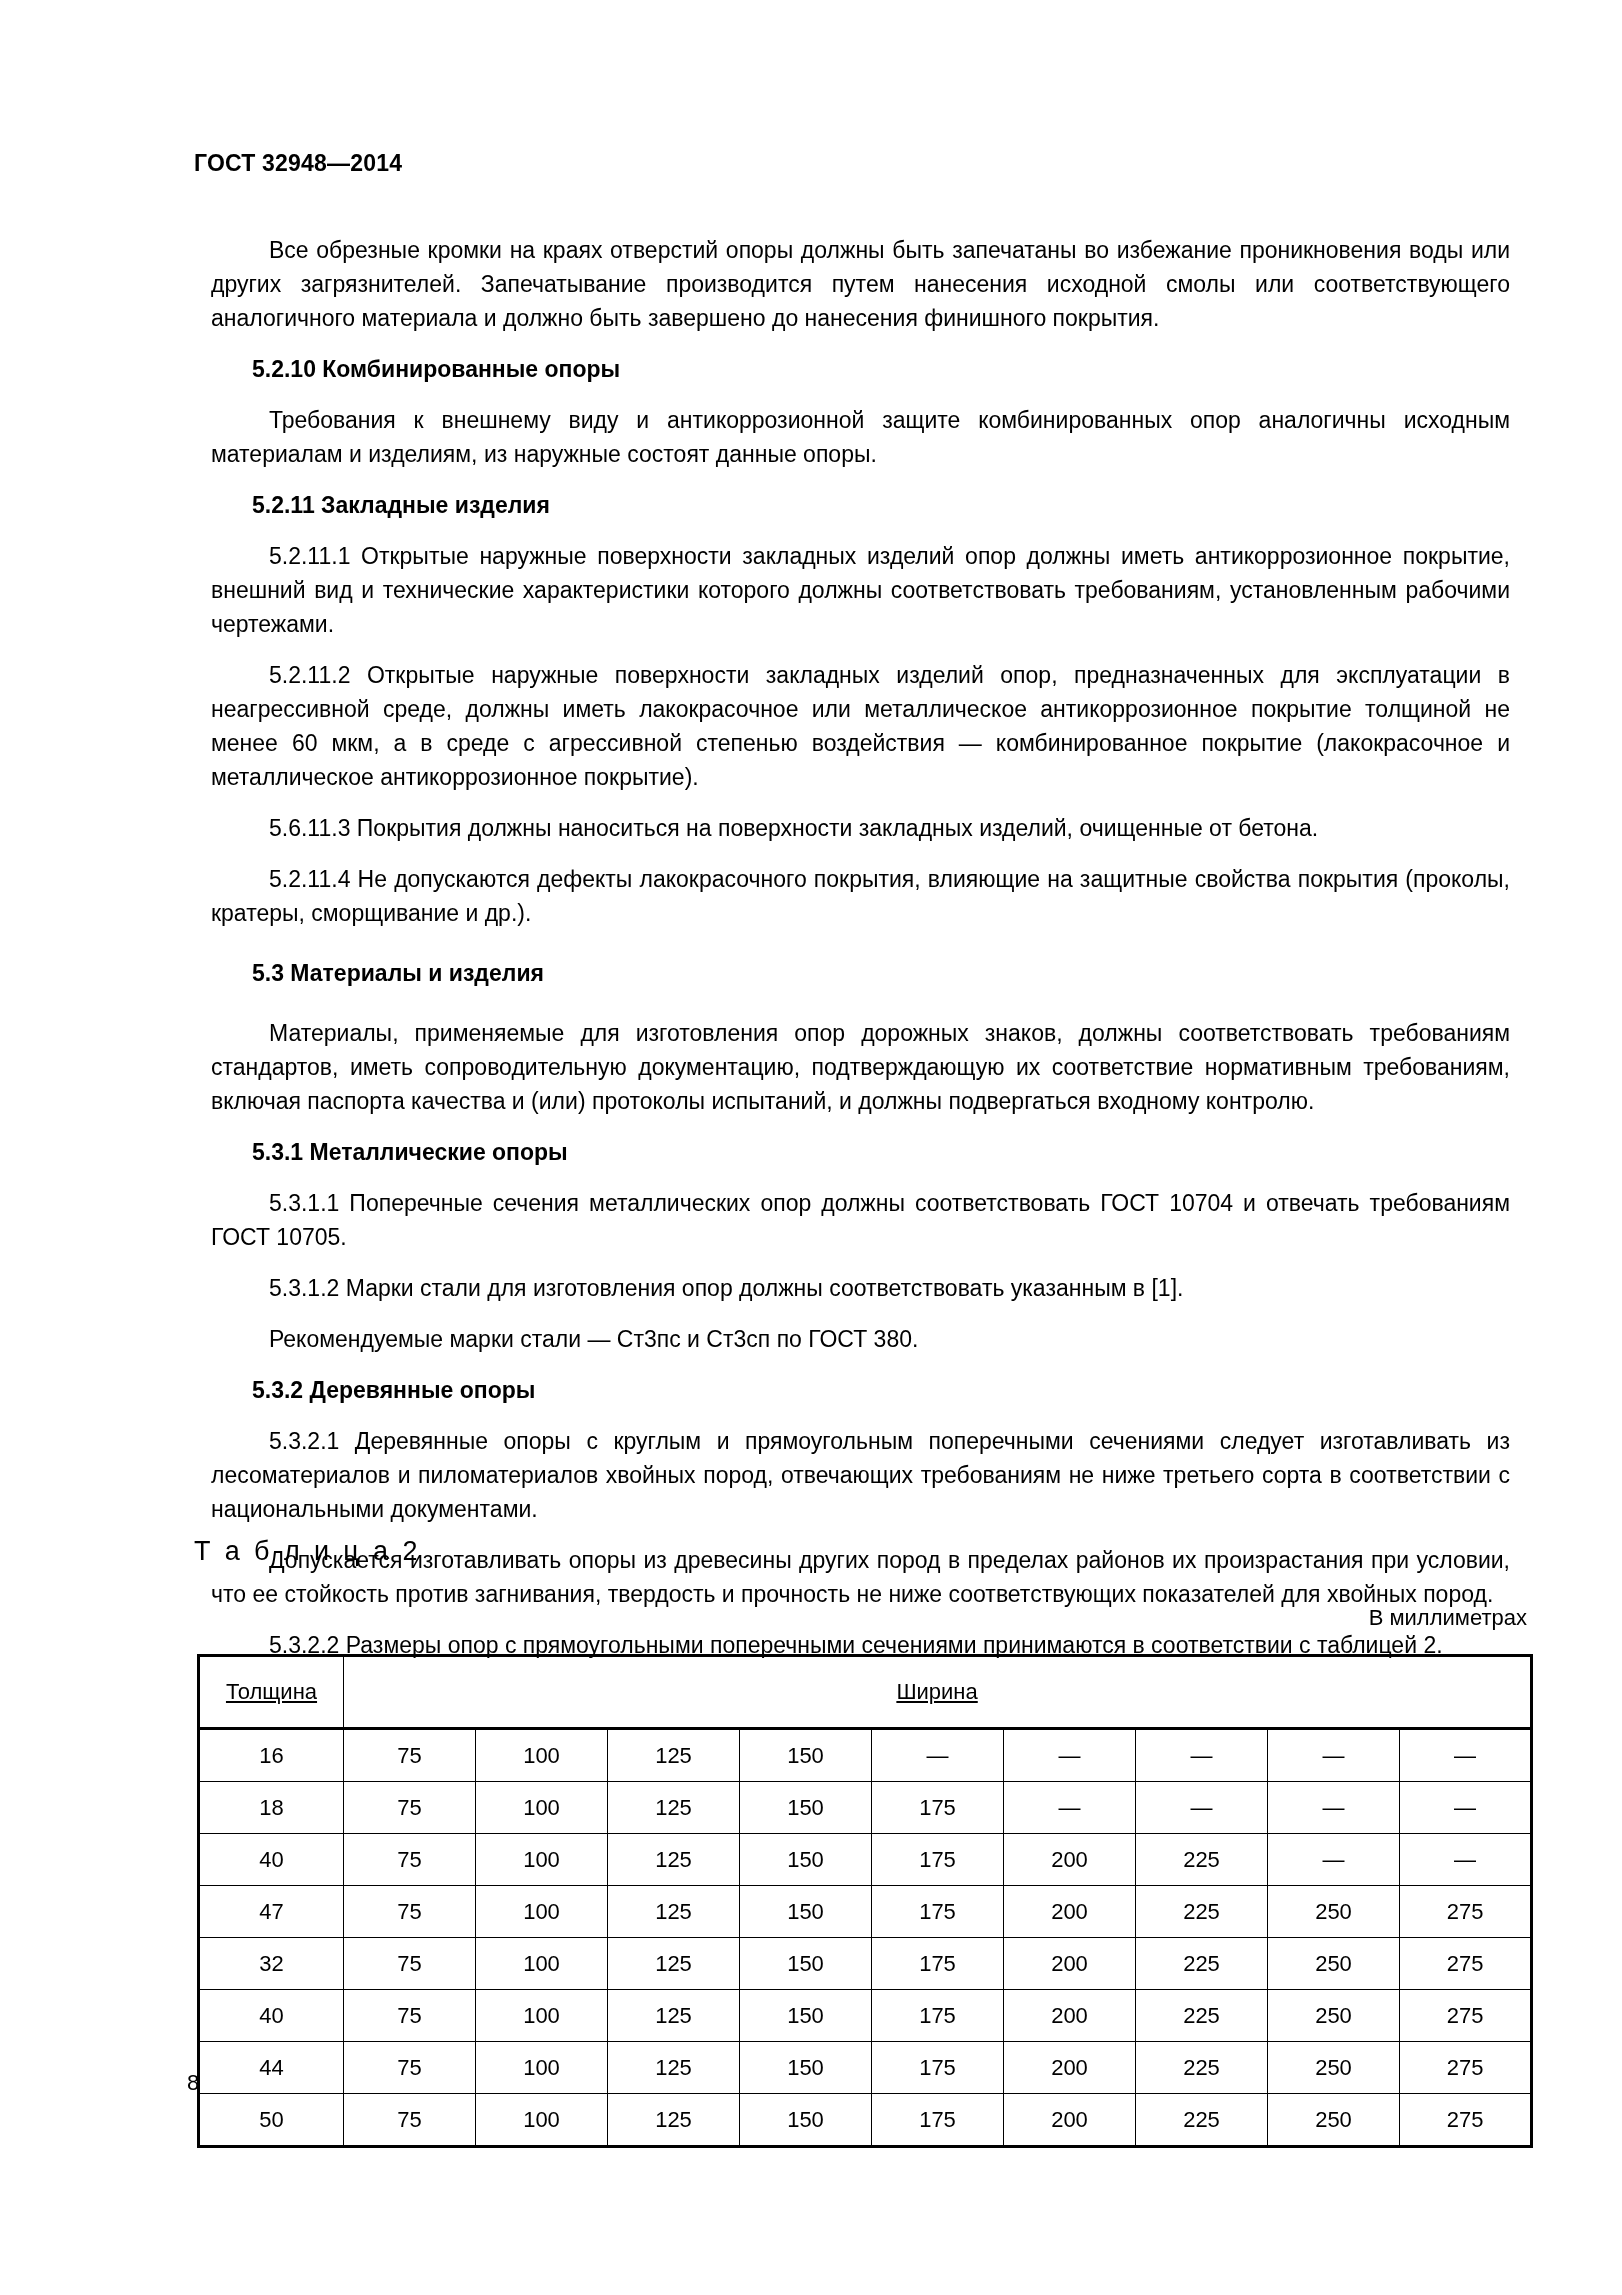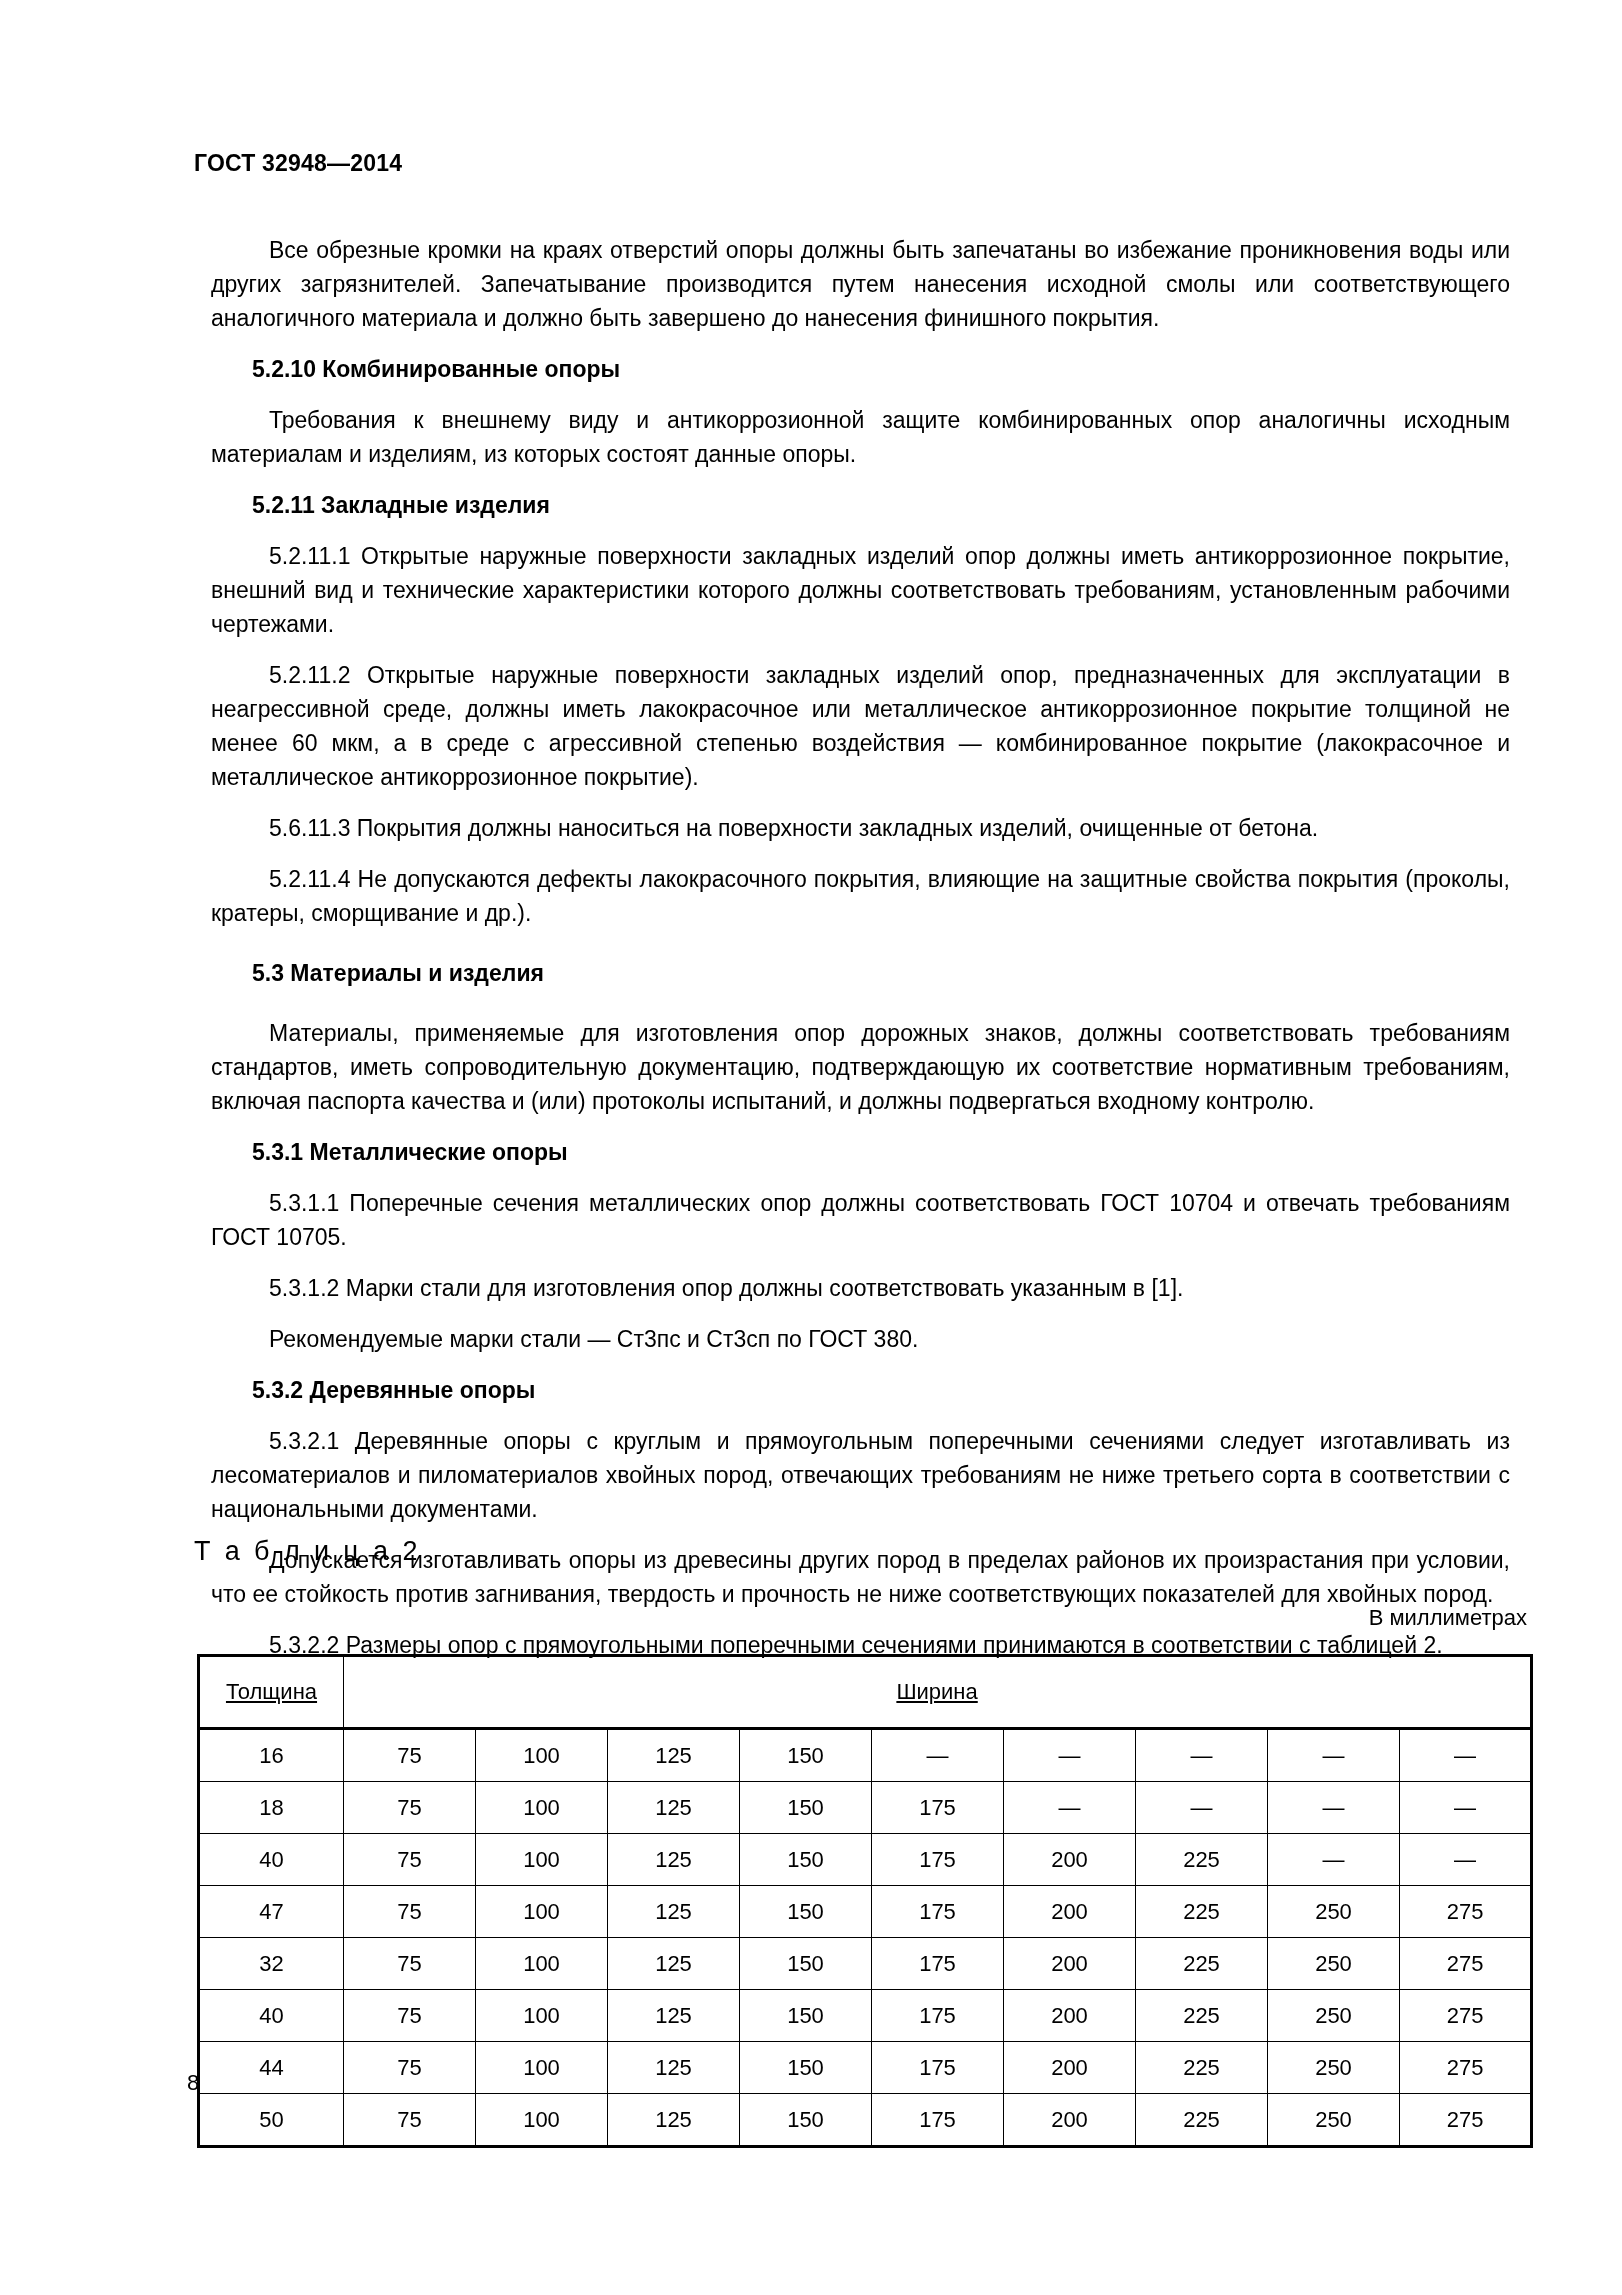--- a/index.html
+++ b/index.html
@@ -133,21 +133,21 @@
 <body>
 
 <div class="page">
 
   <div class="doc-header">ГОСТ 32948—2014</div>
 
   <div class="content">
 
     <p class="body">Все обрезные кромки на краях отверстий опоры должны быть запечатаны во избежание проникновения воды или других загрязнителей. Запечатывание производится путем нанесения исходной смолы или соответствующего аналогичного материала и должно быть завершено до нанесения финишного покрытия.</p>
     <p class="head">5.2.10 Комбинированные опоры</p>
-    <p class="body">Требования к внешнему виду и антикоррозионной защите комбинированных опор аналогичны исходным материалам и изделиям, из которых состоят данные опоры.</p>
+    <p class="body">Требования к внешнему виду и антикоррозионной защите комбинированных опор аналогичны исходным материалам и изделиям, из наружные состоят данные опоры.</p>
     <p class="head">5.2.11 Закладные изделия</p>
     <p class="body">5.2.11.1 Открытые наружные поверхности закладных изделий опор должны иметь антикоррозионное покрытие, внешний вид и технические характеристики которого должны соответствовать требованиям, установленным рабочими чертежами.</p>
     <p class="body">5.2.11.2 Открытые наружные поверхности закладных изделий опор, предназначенных для эксплуатации в неагрессивной среде, должны иметь лакокрасочное или металлическое антикоррозионное покрытие толщиной не менее 60 мкм, а в среде с агрессивной степенью воздействия — комбинированное покрытие (лакокрасочное и металлическое антикоррозионное покрытие).</p>
     <p class="body">5.6.11.3 Покрытия должны наноситься на поверхности закладных изделий, очищенные от бетона.</p>
     <p class="body">5.2.11.4 Не допускаются дефекты лакокрасочного покрытия, влияющие на защитные свойства покрытия (проколы, кратеры, сморщивание и др.).</p>
 
     <p class="head gap-before">5.3 Материалы и изделия</p>
     <p class="body gap-before">Материалы, применяемые для изготовления опор дорожных знаков, должны соответствовать требованиям стандартов, иметь сопроводительную документацию, подтверждающую их соответствие нормативным требованиям, включая паспорта качества и (или) протоколы испытаний, и должны подвергаться входному контролю.</p>
 
     <p class="head">5.3.1 Металлические опоры</p>

